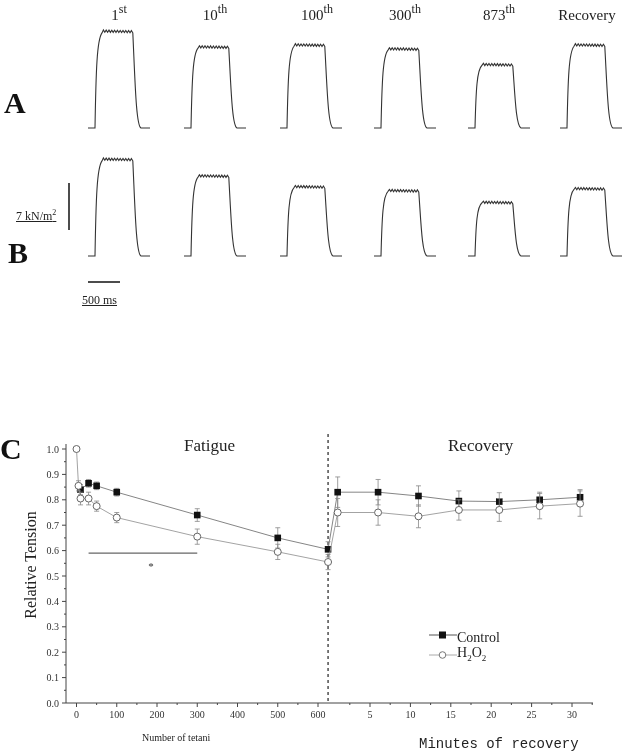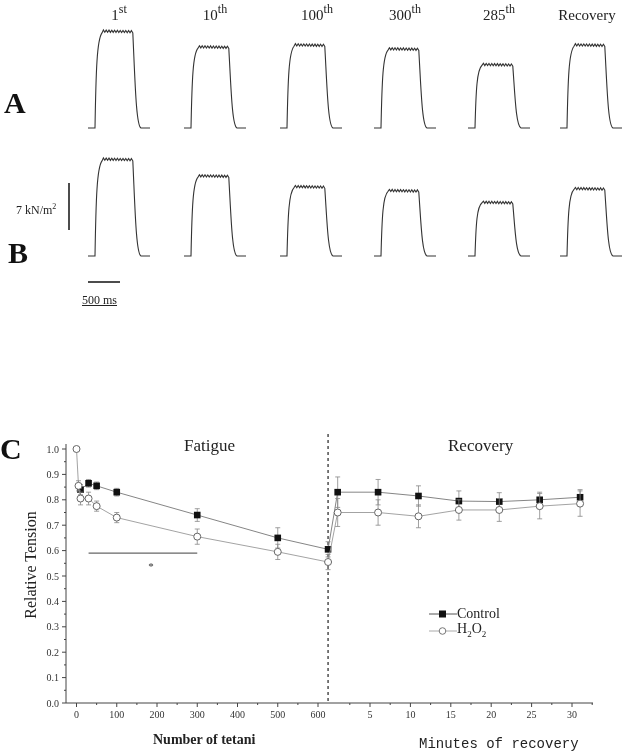--- a/index.html
+++ b/index.html
@@ -13,28 +13,28 @@
   .ytick-label { font-size: 10px; fill: #333; }
   .xtick-label { font-size: 10px; fill: #333; }
 </style>
 </head>
 <body>
 
 <div class="col-label" style="left:74px;"><span>1</span><sup>st</sup></div>
 <div class="col-label" style="left:170px;"><span>10</span><sup>th</sup></div>
 <div class="col-label" style="left:272px;"><span>100</span><sup>th</sup></div>
 <div class="col-label" style="left:360px;"><span>300</span><sup>th</sup></div>
-<div class="col-label" style="left:454px;"><span>285</span><sup>th</sup></div>
+<div class="col-label" style="left:454px;"><span>873</span><sup>th</sup></div>
 <div class="col-label" style="left:542px;"><span>Recovery</span><sup></sup></div>
 
 <div class="panel-letter" style="left:4px; top:86px;">A</div>
 <div class="panel-letter" style="left:8px; top:236px;">B</div>
 <div class="panel-letter" style="left:0px; top:432px;">C</div>
 
-<div class="abs" style="left:16px; top:202px; font-size:12px;"><span>7 kN/m</span><sup style="font-size:8px;">2</sup></div>
+<div class="abs" style="left:16px; top:208px; font-size:12px;text-decoration:underline;"><span>7 kN/m</span><sup style="font-size:8px;">2</sup></div>
 <div class="abs" style="left:82px; top:293px; font-size:12px;text-decoration:underline;">500 ms</div>
 
 <svg id="traces-svg" width="624" height="330" viewBox="0 0 624 330">
     <path d="M88 128 L95 128 C96 69.2, 97 39.8, 102 32.94 L103.4 30.0 L104.8 32.3 L106.2 30.1 L107.6 32.3 L109.0 30.1 L110.4 32.4 L111.8 30.2 L113.2 32.4 L114.6 30.3 L116.0 32.5 L117.4 30.3 L118.8 32.5 L120.2 30.4 L121.6 32.6 L123.0 30.4 L124.4 32.6 L125.8 30.5 L127.2 32.7 L128.6 30.5 L130.0 32.8 L131.4 30.6 L132.8 32.8 C135 79, 136 126, 141 128 L150 128" fill="none" stroke="#333" stroke-width="1.1"></path>
     <path d="M184 128 L191 128 C192 78.608, 193 53.912000000000006, 198 48.14960000000001 L199.4 45.7 L200.8 47.9 L202.2 45.8 L203.6 48.0 L205.0 45.8 L206.4 48.0 L207.8 45.9 L209.2 48.1 L210.6 45.9 L212.0 48.2 L213.4 46.0 L214.8 48.2 L216.2 46.0 L217.6 48.3 L219.0 46.1 L220.4 48.3 L221.8 46.2 L223.2 48.4 L224.6 46.2 L226.0 48.4 L227.4 46.3 L228.8 48.5 C231 86.84, 232 126, 237 128 L246 128" fill="none" stroke="#333" stroke-width="1.1"></path>
     <path d="M280 128 L287 128 C288 77.432, 289 52.147999999999996, 294 46.248400000000004 L295.4 43.7 L296.8 46.0 L298.2 43.8 L299.6 46.0 L301.0 43.9 L302.4 46.1 L303.8 43.9 L305.2 46.1 L306.6 44.0 L308.0 46.2 L309.4 44.0 L310.8 46.3 L312.2 44.1 L313.6 46.3 L315.0 44.1 L316.4 46.4 L317.8 44.2 L319.2 46.4 L320.6 44.3 L322.0 46.5 L323.4 44.3 L324.8 46.5 C327 85.86, 328 126, 333 128 L342 128" fill="none" stroke="#333" stroke-width="1.1"></path>
     <path d="M374 128 L381 128 C382 79.78399999999999, 383 55.676, 388 50.05080000000001 L389.4 47.7 L390.8 49.9 L392.2 47.7 L393.6 50.0 L395.0 47.8 L396.4 50.0 L397.8 47.8 L399.2 50.1 L400.6 47.9 L402.0 50.1 L403.4 47.9 L404.8 50.2 L406.2 48.0 L407.6 50.2 L409.0 48.1 L410.4 50.3 L411.8 48.1 L413.2 50.3 L414.6 48.2 L416.0 50.4 L417.4 48.2 L418.8 50.5 C421 87.82, 422 126, 427 128 L436 128" fill="none" stroke="#333" stroke-width="1.1"></path>
     <path d="M468 128 L475 128 C476 89.19200000000001, 477 69.78799999999998, 482 65.2604 L483.4 63.3 L484.8 65.6 L486.2 63.4 L487.6 65.6 L489.0 63.5 L490.4 65.7 L491.8 63.5 L493.2 65.7 L494.6 63.6 L496.0 65.8 L497.4 63.6 L498.8 65.9 L500.2 63.7 L501.6 65.9 L503.0 63.7 L504.4 66.0 L505.8 63.8 L507.2 66.0 L508.6 63.9 L510.0 66.1 L511.4 63.9 L512.8 66.1 C515 95.66, 516 126, 521 128 L530 128" fill="none" stroke="#333" stroke-width="1.1"></path>
     <path d="M560 128 L567 128 C568 77.432, 569 52.147999999999996, 574 46.248400000000004 L575.4 43.7 L576.8 46.0 L578.2 43.8 L579.6 46.0 L581.0 43.9 L582.4 46.1 L583.8 43.9 L585.2 46.1 L586.6 44.0 L588.0 46.2 L589.4 44.0 L590.8 46.3 L592.2 44.1 L593.6 46.3 L595.0 44.1 L596.4 46.4 L597.8 44.2 L599.2 46.4 L600.6 44.3 L602.0 46.5 L603.4 44.3 L604.8 46.5 C607 85.86, 608 126, 613 128 L622 128" fill="none" stroke="#333" stroke-width="1.1"></path>
     <path d="M88 256 L95 256 C96 197.2, 97 167.8, 102 160.94 L103.4 158.0 L104.8 160.3 L106.2 158.1 L107.6 160.3 L109.0 158.1 L110.4 160.4 L111.8 158.2 L113.2 160.4 L114.6 158.3 L116.0 160.5 L117.4 158.3 L118.8 160.5 L120.2 158.4 L121.6 160.6 L123.0 158.4 L124.4 160.6 L125.8 158.5 L127.2 160.7 L128.6 158.5 L130.0 160.8 L131.4 158.6 L132.8 160.8 C135 207, 136 254, 141 256 L150 256" fill="none" stroke="#333" stroke-width="1.1"></path>
@@ -241,25 +241,25 @@
     <circle cx="418.48" cy="516.31" r="3.5" fill="#fff" stroke="#666" stroke-width="1"></circle>
     <circle cx="458.88" cy="509.96000000000004" r="3.5" fill="#fff" stroke="#666" stroke-width="1"></circle>
     <circle cx="499.28" cy="509.96000000000004" r="3.5" fill="#fff" stroke="#666" stroke-width="1"></circle>
     <circle cx="539.6800000000001" cy="506.15" r="3.5" fill="#fff" stroke="#666" stroke-width="1"></circle>
     <circle cx="580.08" cy="503.61" r="3.5" fill="#fff" stroke="#666" stroke-width="1"></circle>
   </svg>
 
 <div class="abs" style="left:184px; top:436px; font-size:17px;text-align:right;">Fatigue</div>
 <div class="abs" style="left:448px; top:436px; font-size:17px;">Recovery</div>
 <div class="abs" style="left:-34px; top:556px; width:130px; text-align:center; font-size:16px; transform:rotate(-90deg);">Relative Tension</div>
-<div class="abs" style="left:153px; top:732px; font-size:14px;font-weight:bold;">Number of tetani</div>
+<div class="abs" style="left:142px; top:732px; font-size:10px;">Number of tetani</div>
 <div class="abs" style="left:419px; top:736px; font-size:14px;font-family:Liberation Mono, monospace;">Minutes of recovery</div>
 
 <div class="abs" style="left:429px; top:606px; font-size:14px; line-height:15px;">
-  <div style="display:flex; align-items:center;">
+  <div style="display:flex; align-items:flex-start;margin-top:24px;">
     <svg width="28" height="10" style="position:static;">
         <line x1="0" y1="5" x2="28" y2="5" stroke="#555" stroke-width="1"></line>
         <rect x="10" y="1.5" width="7" height="7" fill="#111"></rect>
       </svg>
     <span>Control</span>
   </div>
   <div style="display:flex; align-items:center;">
     <svg width="28" height="10" style="position:static;">
         <line x1="0" y1="5" x2="28" y2="5" stroke="#aaa" stroke-width="1"></line>
         <circle cx="13.5" cy="5" r="3.3" fill="#fff" stroke="#777" stroke-width="1"></circle>

